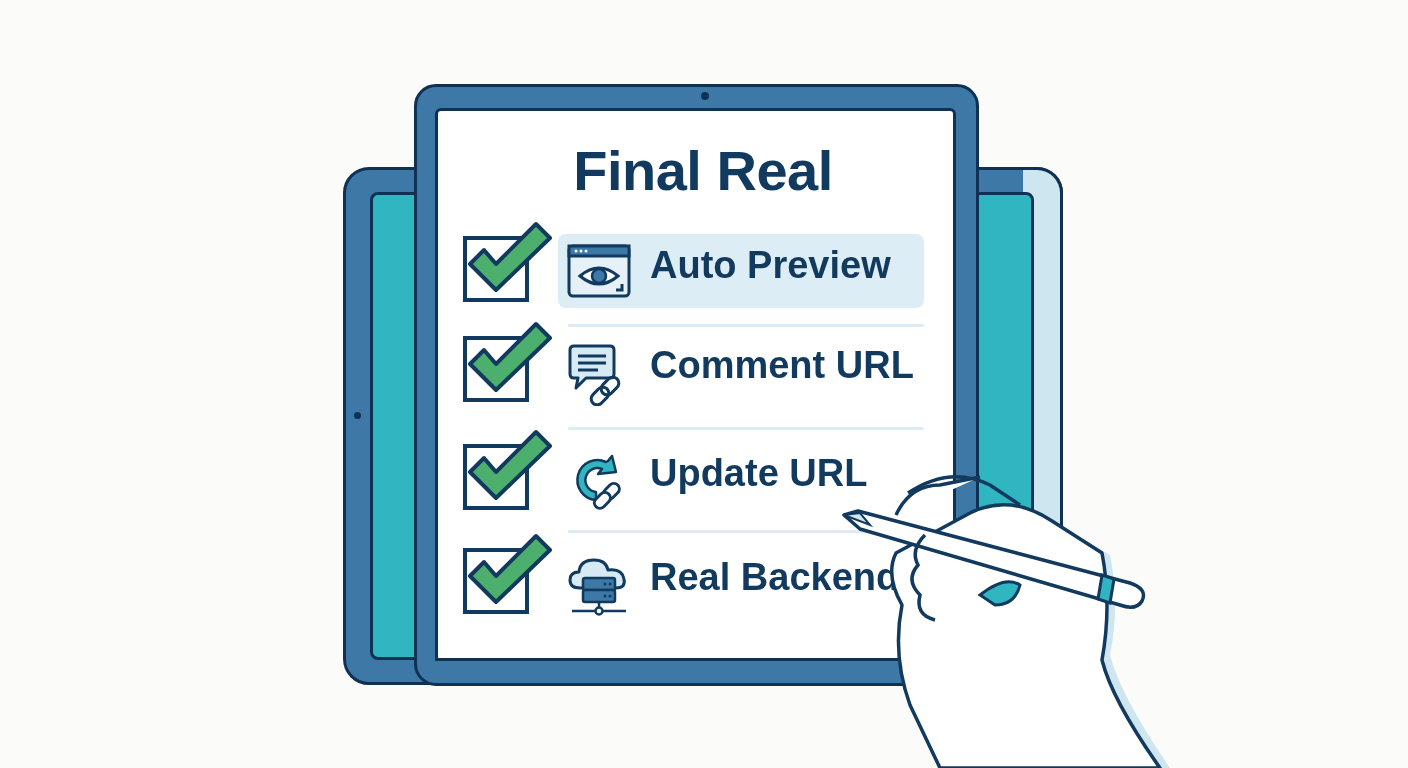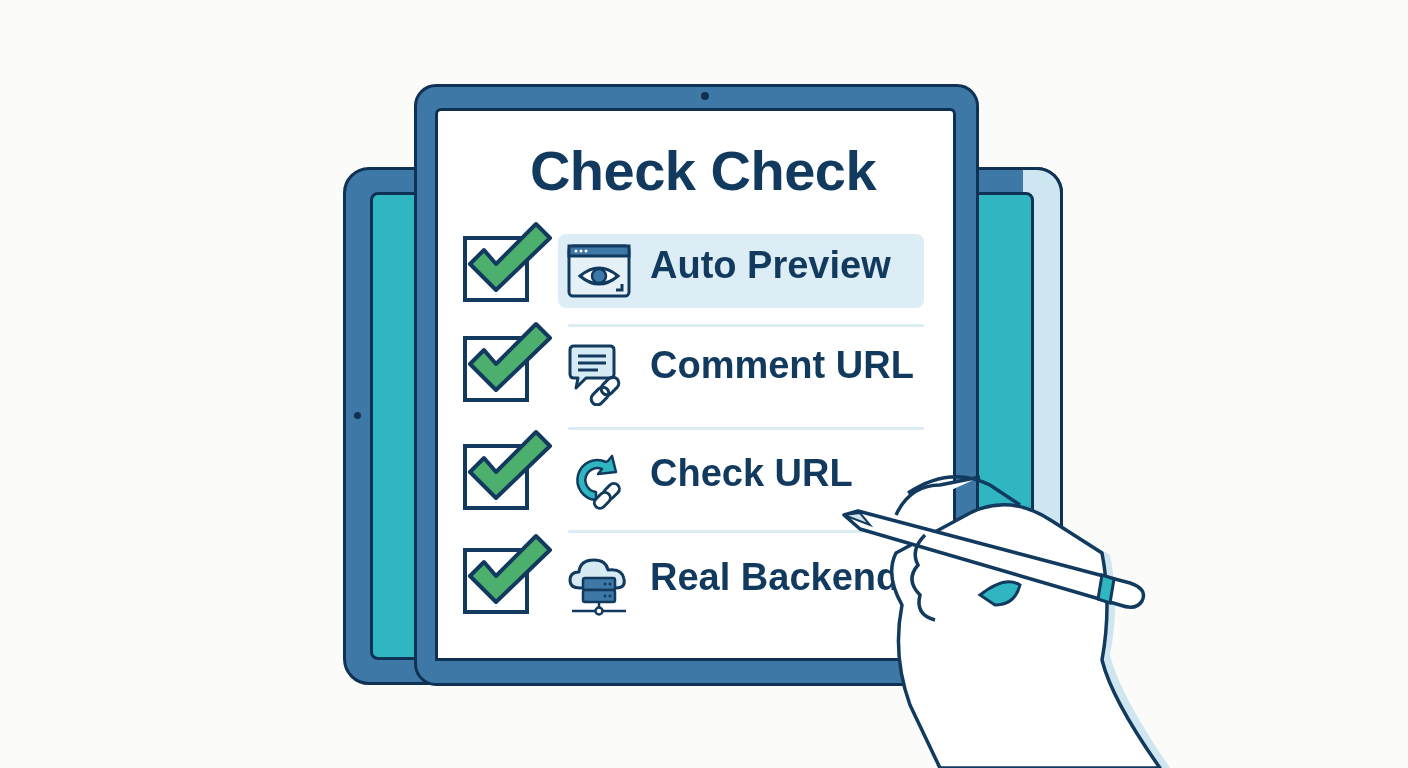--- a/index.html
+++ b/index.html
@@ -74,21 +74,21 @@
   <div class="edge"></div>
 </div>
 <div class="abs back-screen-left"></div>
 <div class="abs back-screen-right"></div>
 <div class="abs side-dot"></div>
 
 <div class="abs front-tablet"></div>
 <div class="abs camera"></div>
 <div class="abs screen"></div>
 
-<div class="abs title">Check Check</div>
+<div class="abs title">Final Real</div>
 
 <div class="abs row" style="top:224px;">
   <div class="item-box highlight"></div>
   <div class="checkbox"></div>
   <svg class="checkmark" viewBox="0 0 92 80">
     <path d="M6 44 L20 30 L32 44 L72 4 L86 18 L32 70 Z" fill="#4caf6e" stroke="#123a5e" stroke-width="4" stroke-linejoin="round"></path>
   </svg>
   <svg class="item-icon" viewBox="0 0 66 66">
     <rect x="3" y="6" width="60" height="50" rx="4" fill="#e6f1f7" stroke="#123a5e" stroke-width="3"></rect>
     <rect x="3" y="6" width="60" height="10" fill="#3d78a6" stroke="#123a5e" stroke-width="3"></rect>
@@ -123,21 +123,21 @@
 <div class="abs row" style="top:432px;">
   <div class="checkbox"></div>
   <svg class="checkmark" viewBox="0 0 92 80">
     <path d="M6 44 L20 30 L32 44 L72 4 L86 18 L32 70 Z" fill="#4caf6e" stroke="#123a5e" stroke-width="4" stroke-linejoin="round"></path>
   </svg>
   <svg class="item-icon" viewBox="0 0 66 66">
     <path d="M40 14 A20 20 0 1 0 30 52 L30 44 A12 12 0 1 1 36 21 L32 26 L50 24 L46 8 L42 13 Z" fill="#2fb6c0" stroke="#123a5e" stroke-width="2.5" stroke-linejoin="round"></path>
     <rect x="40" y="34" width="11" height="18" rx="5.5" transform="rotate(45 45 43)" fill="#fff" stroke="#123a5e" stroke-width="3"></rect>
     <rect x="31" y="43" width="11" height="18" rx="5.5" transform="rotate(45 36 52)" fill="#fff" stroke="#123a5e" stroke-width="3"></rect>
   </svg>
-  <div class="item-label">Check URL</div>
+  <div class="item-label">Update URL</div>
 </div>
 <div class="abs divider" style="top:530px;"></div>
 
 <div class="abs row" style="top:536px;">
   <div class="checkbox"></div>
   <svg class="checkmark" viewBox="0 0 92 80">
     <path d="M6 44 L20 30 L32 44 L72 4 L86 18 L32 70 Z" fill="#4caf6e" stroke="#123a5e" stroke-width="4" stroke-linejoin="round"></path>
   </svg>
   <svg class="item-icon" viewBox="0 0 66 66">
     <path d="M14 36 Q4 36 4 28 Q4 20 13 20 Q14 8 28 8 Q40 8 42 18 Q56 16 58 27 Q60 36 50 36 Z" fill="#d6eaf3" stroke="#123a5e" stroke-width="3" stroke-linejoin="round"></path>

